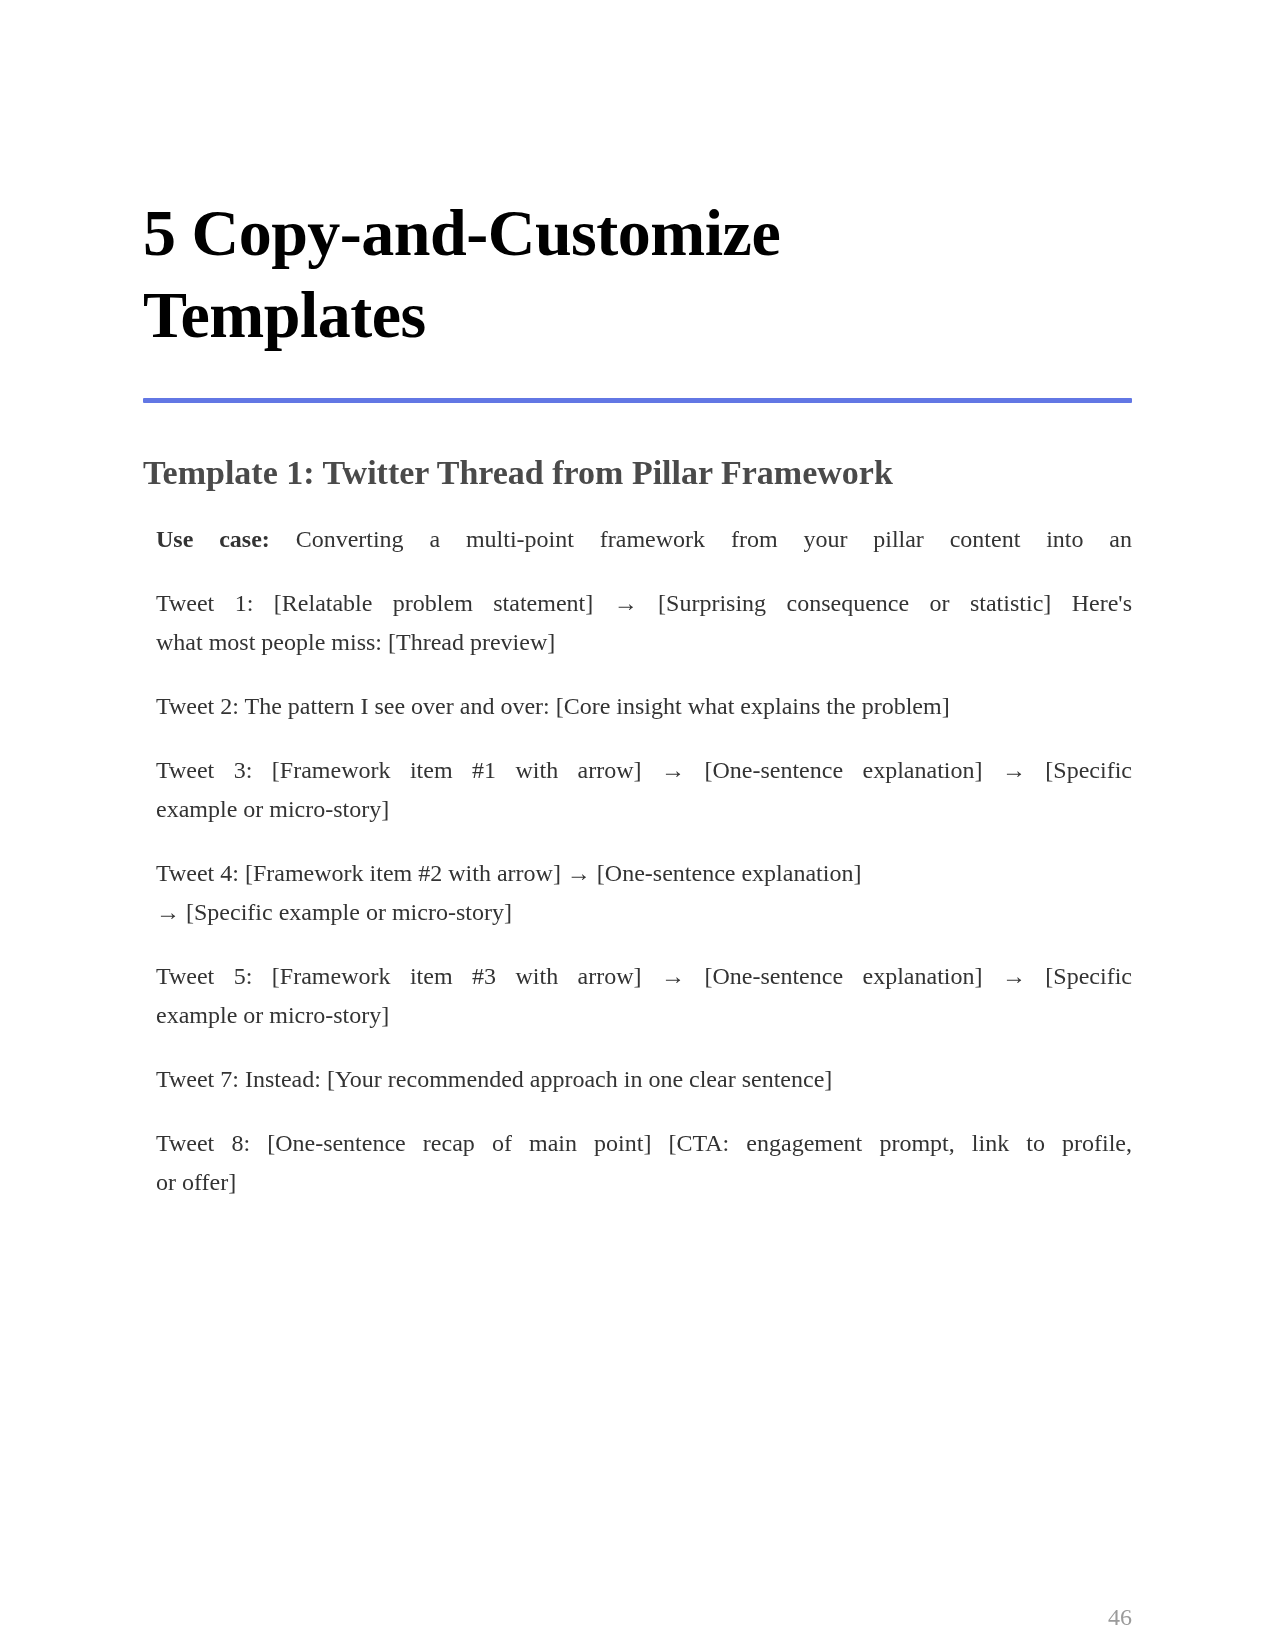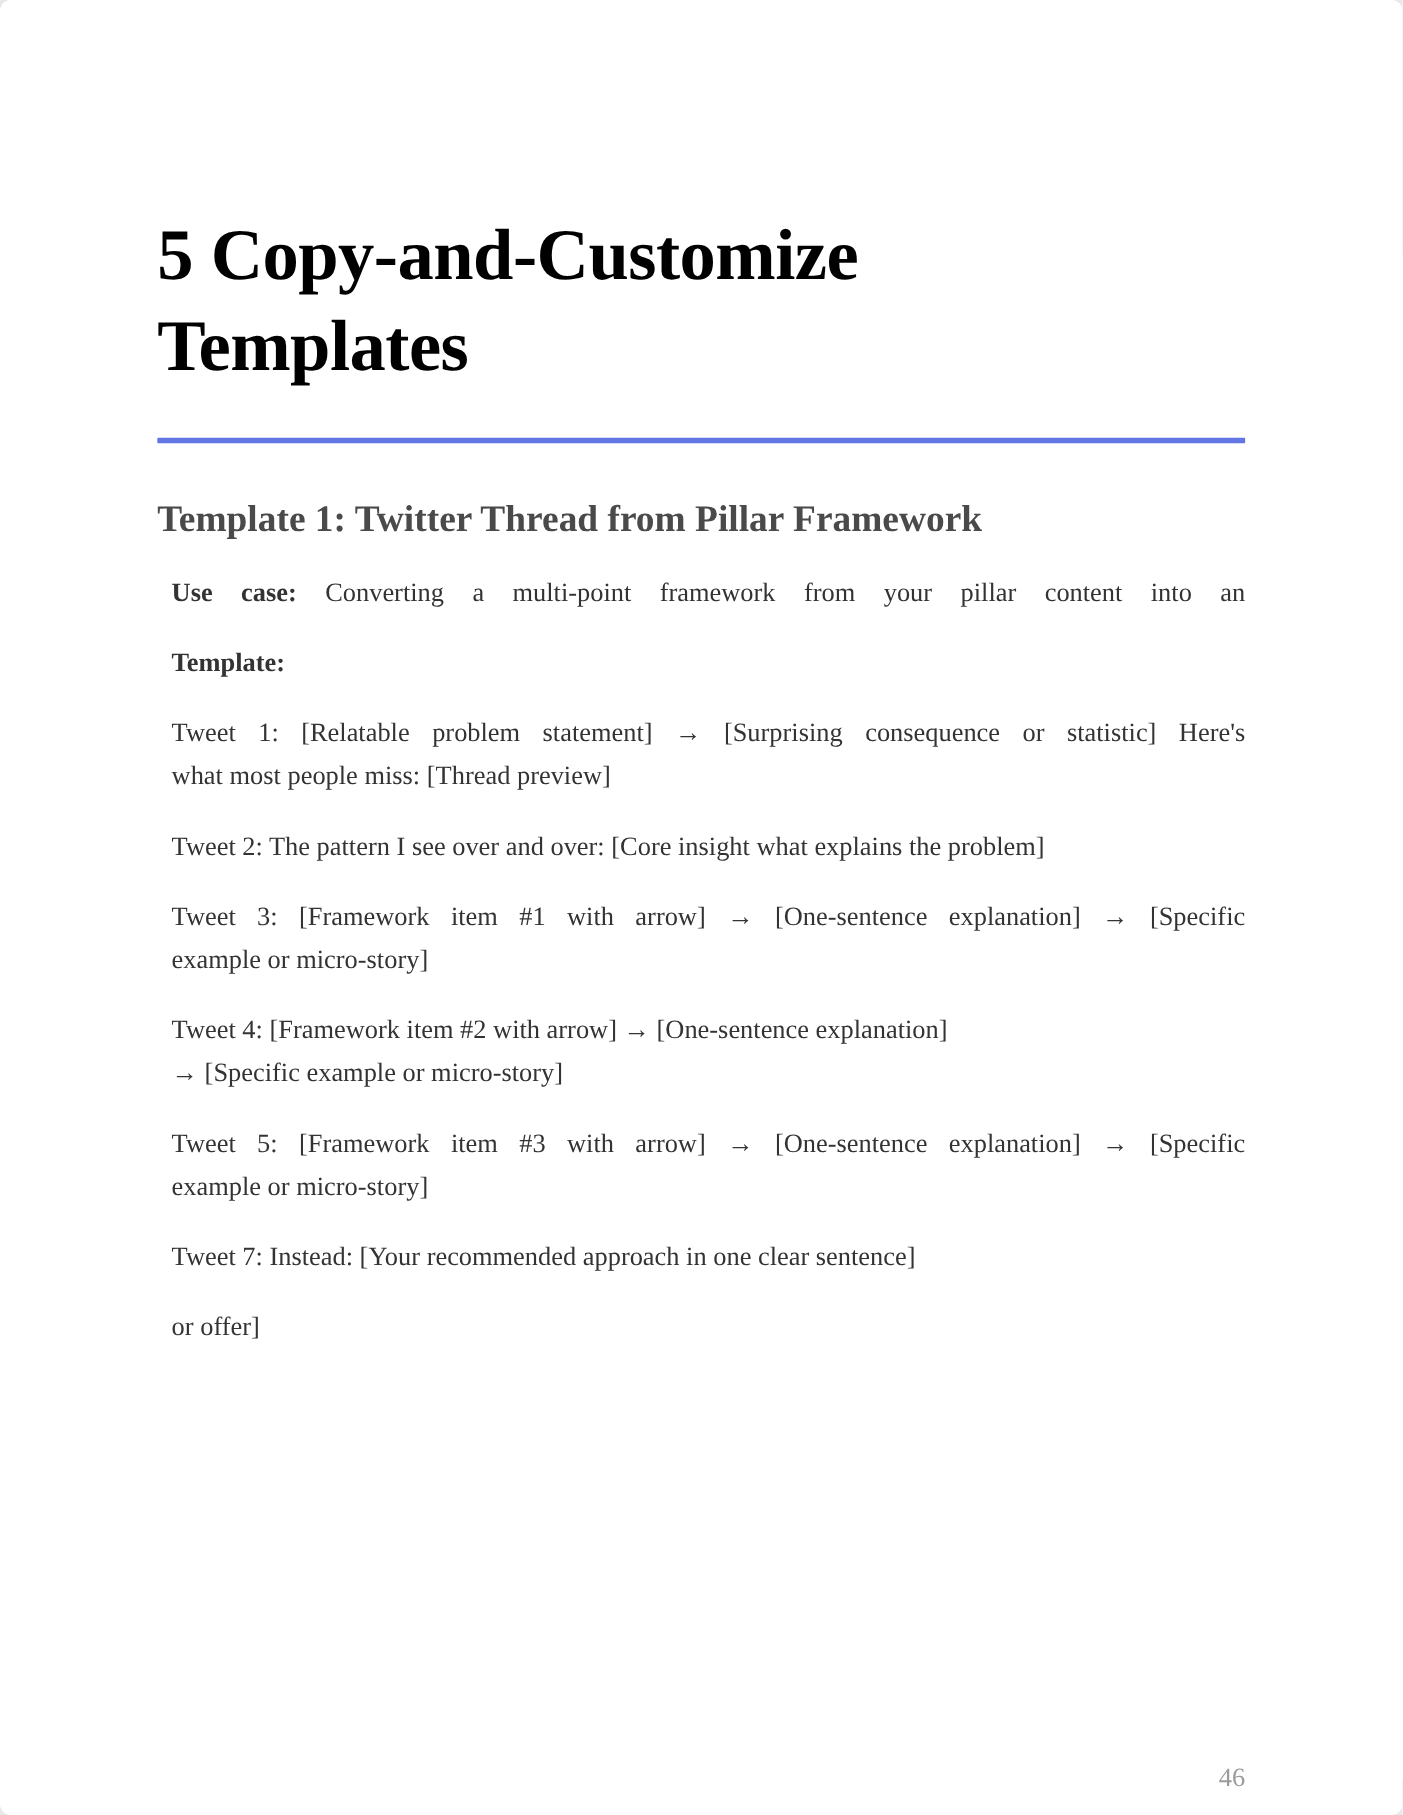--- a/index.html
+++ b/index.html
@@ -50,34 +50,31 @@
     position: absolute;
     top: 1603px;
     right: 143px;
     font-size: 24px;
     line-height: 28px;
   }
 </style>
 </head>
 <body>
 
-<div class="page" style="background: rgb(255, 255, 255); border-radius: 10px;">
+<div class="page" style="background: rgb(255, 255, 255);">
   <h1 class="doc-title" style="color: rgb(0, 0, 0);">5 Copy-and-Customize
 Templates</h1>
 
   <div class="divider" style="background: rgb(98, 119, 228);"></div>
 
   <h2 class="section-heading" style="color: rgb(74, 74, 74);">Template 1: Twitter Thread from Pillar Framework</h2>
 
   <div class="body-copy" style="color: rgb(51, 51, 51);">
       <p class="para">
         <span class="line just"><span class="bold">Use case:</span><span> Converting a multi-point framework from your pillar content into an</span></span>
-      </p>
-      <p class="para">
-        <span class="line"><span class="bold">Template:</span></span>
       </p>
       <p class="para">
         <span class="line just"><span>Tweet 1: [Relatable problem statement] → [Surprising consequence or statistic] Here's</span></span>
         <span class="line"><span>what most people miss: [Thread preview]</span></span>
       </p>
       <p class="para">
         <span class="line"><span>Tweet 2: The pattern I see over and over: [Core insight what explains the problem]</span></span>
       </p>
       <p class="para">
         <span class="line just"><span>Tweet 3: [Framework item #1 with arrow] → [One-sentence explanation] → [Specific</span></span>
@@ -88,18 +85,19 @@
         <span class="line"><span>→ [Specific example or micro-story]</span></span>
       </p>
       <p class="para">
         <span class="line just"><span>Tweet 5: [Framework item #3 with arrow] → [One-sentence explanation] → [Specific</span></span>
         <span class="line"><span>example or micro-story]</span></span>
       </p>
       <p class="para">
         <span class="line"><span>Tweet 7: Instead: [Your recommended approach in one clear sentence]</span></span>
       </p>
       <p class="para">
+        <span class="line just"><span>Tweet 8: [One-sentence recap of main point] [CTA: engagement prompt, link to profile,</span></span>
         <span class="line"><span>or offer]</span></span>
       </p>
     </div>
 
   <div class="page-number" style="color: rgb(155, 155, 155);">46</div>
 </div>
 
 </body></html>

